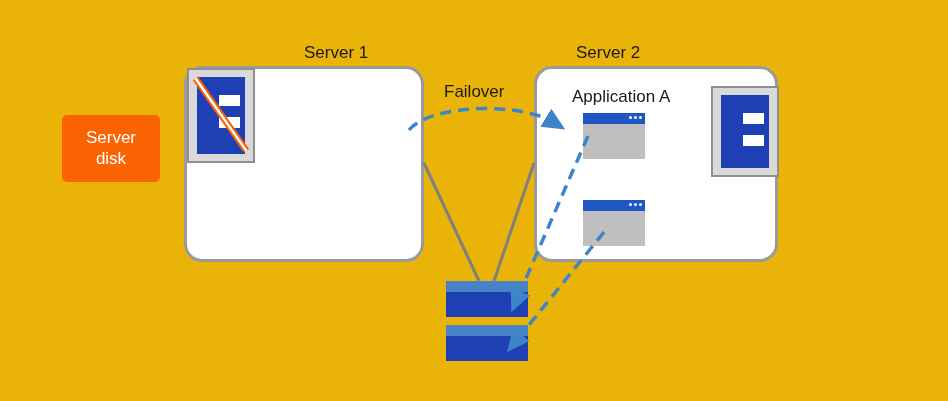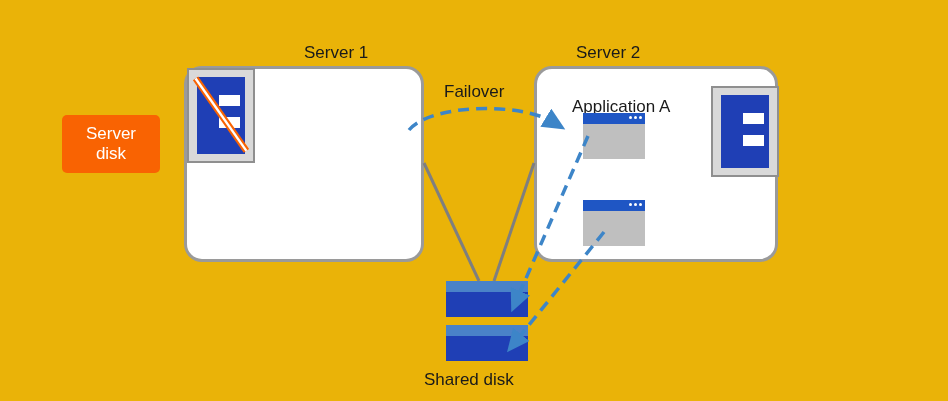--- a/index.html
+++ b/index.html
@@ -38,21 +38,21 @@
   .server-title { font-size: 17px; }
   #server1-title { left: 304px; top: 44px; }
   #server2-title { left: 576px; top: 44px; }
 
   
   #server-down-badge {
     position: absolute;
     left: 62px;
     top: 115px;
     width: 98px;
-    height: 58px;
+    height: 67px;
     background: #f96302;
     border-radius: 5px;
     color: #ffffff;
     font-size: 17px;
     display: flex;
     flex-direction: column;
     align-items: center;
     justify-content: center;
     line-height: 1.18;
   }
@@ -115,21 +115,21 @@
   .app-window .titlebar .dots i {
     display: block;
     width: 3px;
     height: 3px;
     border-radius: 50%;
     background: #ffffff;
   }
   #app-a-window { left: 583px; top: 113px; }
   #app-b-window { left: 583px; top: 200px; }
 
-  #app-a-label { left: 572px; top: 98px; }
+  #app-a-label { left: 572px; top: 88px; }
   #app-b-label { left: 572px; top: 177px; }
 
   #failover-label { left: 444px; top: 83px; }
 
   
   .disk {
     position: absolute;
     width: 82px;
     height: 36px;
     background: #1f3fb5;
@@ -202,21 +202,20 @@
           <i></i>
           <i></i>
         </span>
     </div>
   </div>
 
   <div class="label" id="failover-label">Failover</div>
 
   <div class="disk" id="disk-top"></div>
   <div class="disk" id="disk-bottom"></div>
-  <div class="label" id="shared-disk-label">Shared disk</div>
 
   <svg class="overlay">
 
     <line x1="424" y1="163" x2="479" y2="281" stroke="#7f7f7f" stroke-width="3"></line>
     <line x1="534" y1="163" x2="494" y2="281" stroke="#7f7f7f" stroke-width="3"></line>
 
     <defs>
       <marker id="arrowblue" markerWidth="7" markerHeight="7" refX="2.4" refY="3" orient="auto">
         <path d="M0,0 L6.5,3 L0,6 z" fill="#3d85c8"></path>
       </marker>

